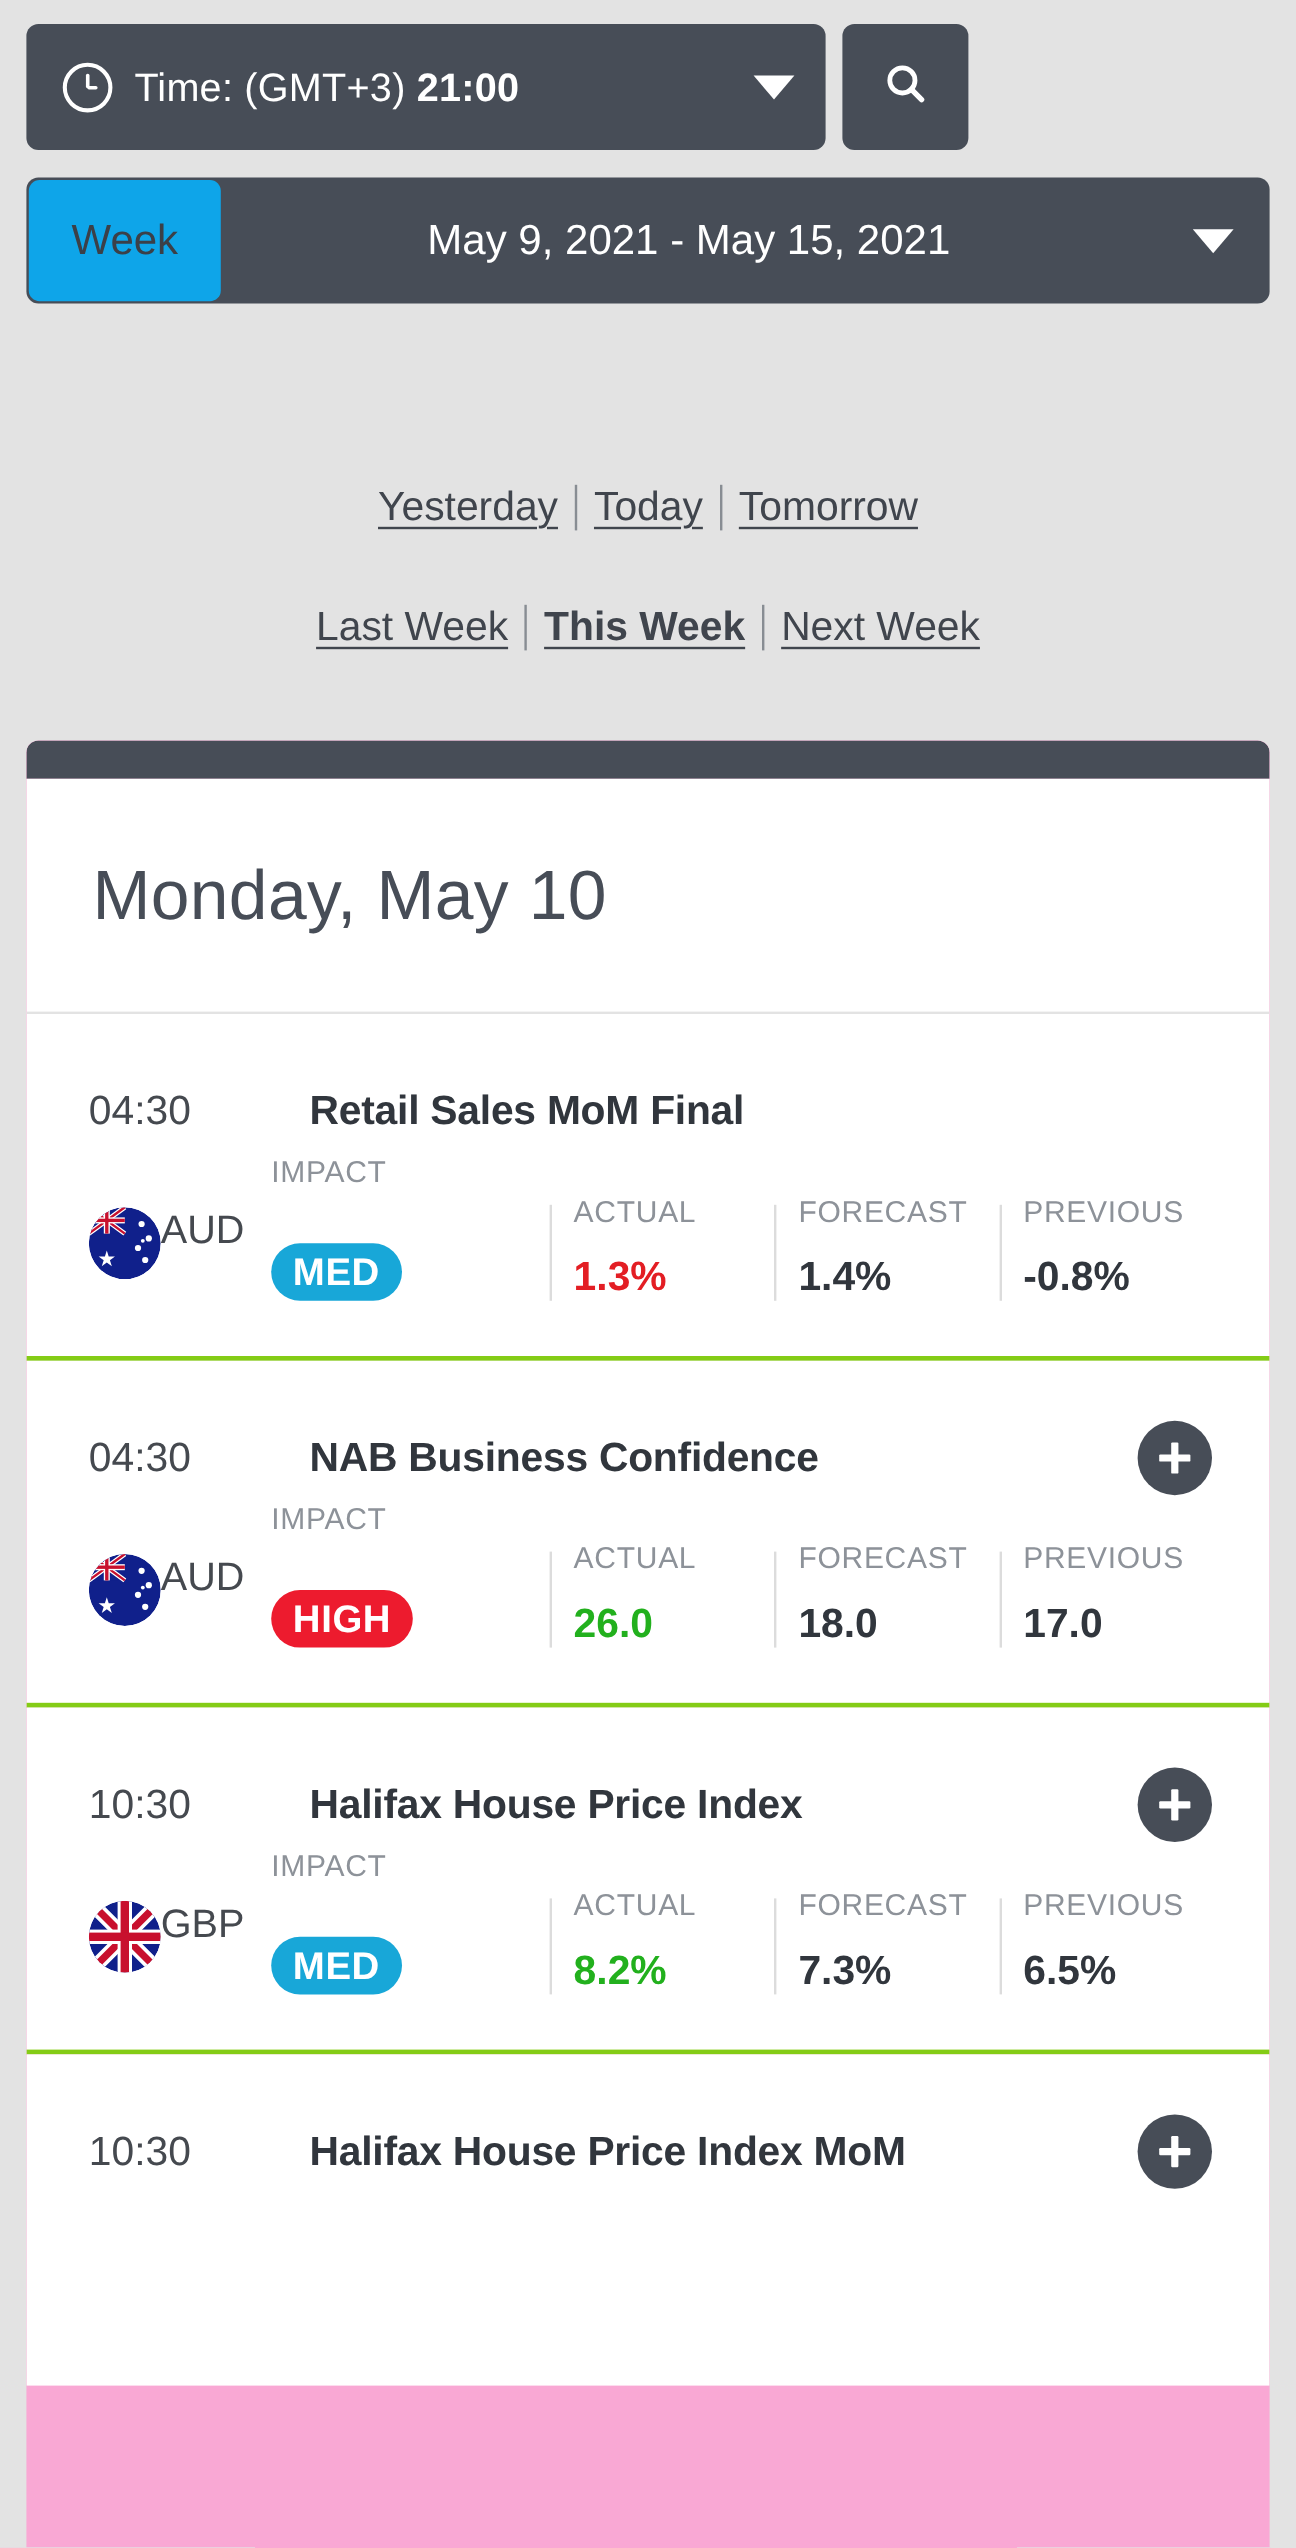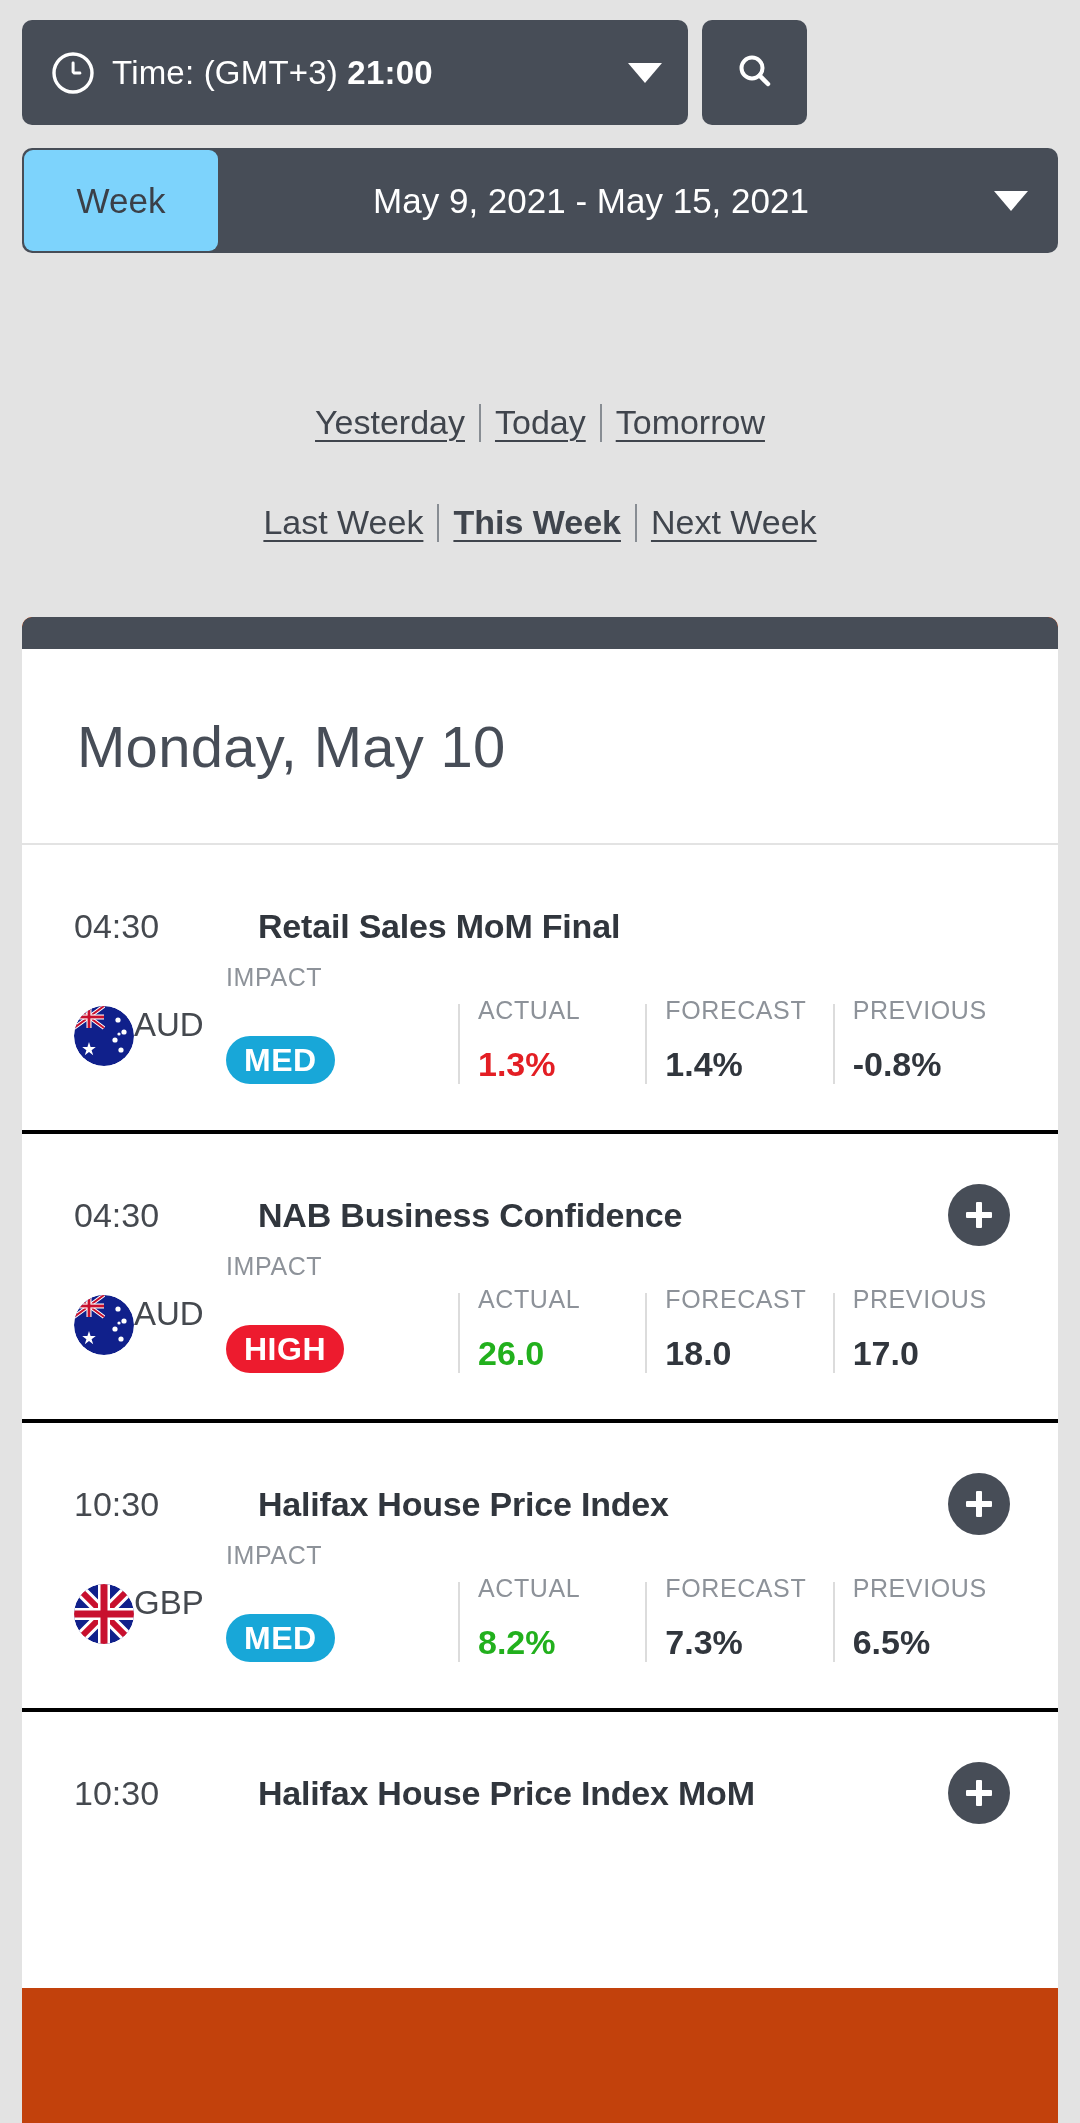--- a/index.html
+++ b/index.html
@@ -99,24 +99,24 @@
     width: 1036px;
     height: 105px;
     background: #474d57;
     border-radius: 10px;
     display: flex;
     align-items: center;
     padding-right: 30px;
   }
 
   .week-chip {
-    width: 194px;
+    width: 160px;
     height: 101px;
     margin-left: 2px;
-    background: #7dd3fc;
+    background: #0ea5e9;
     border-radius: 9px;
     display: flex;
     align-items: center;
     justify-content: center;
     color: #3b4048;
     font-size: 35px;
     font-weight: 400;
   }
 
   .week-range {
@@ -167,21 +167,21 @@
   }
 
   
   .card {
     position: absolute;
     left: 22px; top: 617px;
     width: 1036px;
     height: 1506px;
     border-radius: 10px 10px 0 0;
     overflow: hidden;
-    background: #c2410c;
+    background: #f9a8d4;
   }
 
   .card-topstrip {
     height: 32px;
     background: #474d57;
     border-radius: 10px 10px 0 0;
   }
 
   .day-header {
     height: 196px;
@@ -195,21 +195,21 @@
     font-size: 58px;
     font-weight: 400;
     color: #474d57;
     letter-spacing: 0.3px;
   }
 
   
   .event {
     position: relative;
     background: #ffffff;
-    border-bottom: 4px solid #000000;
+    border-bottom: 4px solid #84cc16;
     padding: 50px 38px 46px 30px;
     min-height: 276px;
   }
 
   .event-head {
     display: flex;
     align-items: center;
     padding-left: 22px;
     margin-bottom: 6px;
     min-height: 62px;

